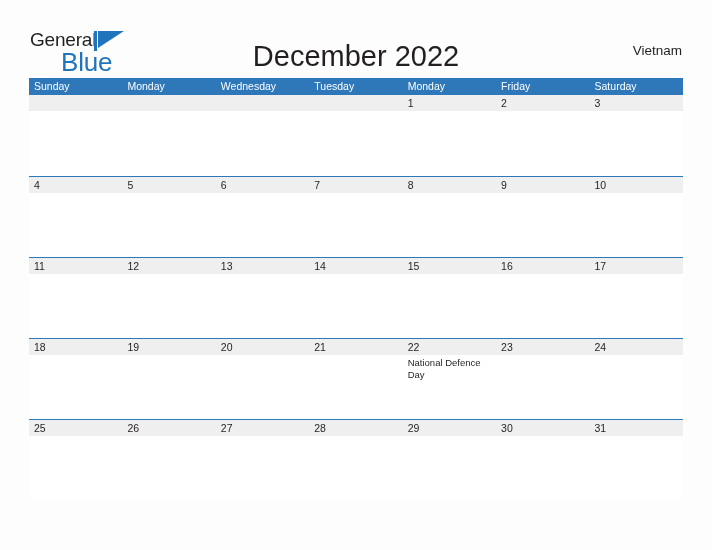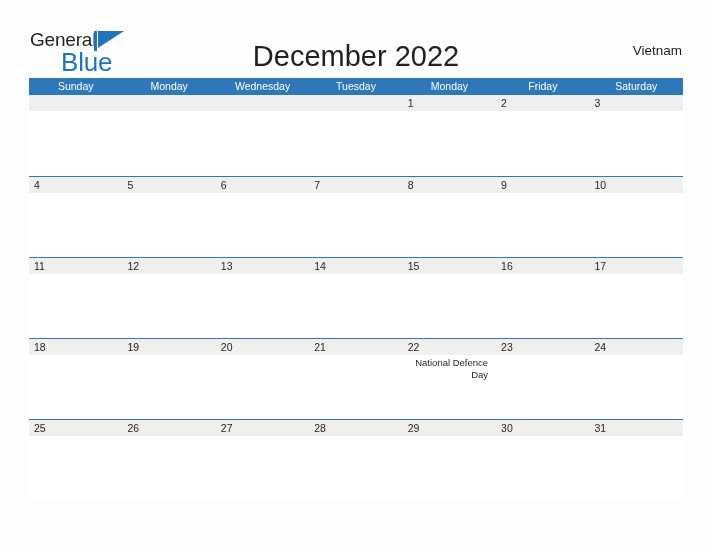--- a/index.html
+++ b/index.html
@@ -93,24 +93,24 @@
   .weekday-header {
     display: flex;
     background: #2e77b8;
     height: 17px;
   }
   .weekday-cell {
     flex: 1 1 0;
     color: #ffffff;
     font-size: 10.5px;
     line-height: 17px;
+    padding-left: 5px;
     box-sizing: border-box;
     white-space: nowrap;
     overflow: hidden;
-    text-align: center;
   }
 
   .week-row {
     position: relative;
     height: 81px;
     background: #ffffff;
   }
   .week-row:first-of-type {
     height: 81px;
   }
@@ -138,21 +138,20 @@
     line-height: 16px;
     color: #231f20;
   }
   .day-num.empty {
     visibility: hidden;
   }
 
   .event-layer {
     display: flex;
     height: 64px;
-    text-align: right;
   }
   .event-cell {
     flex: 1 1 0;
     box-sizing: border-box;
     padding: 2px 8px 0 5px;
   }
   .event-text {
     font-size: 9.5px;
     line-height: 12px;
     color: #231f20;

